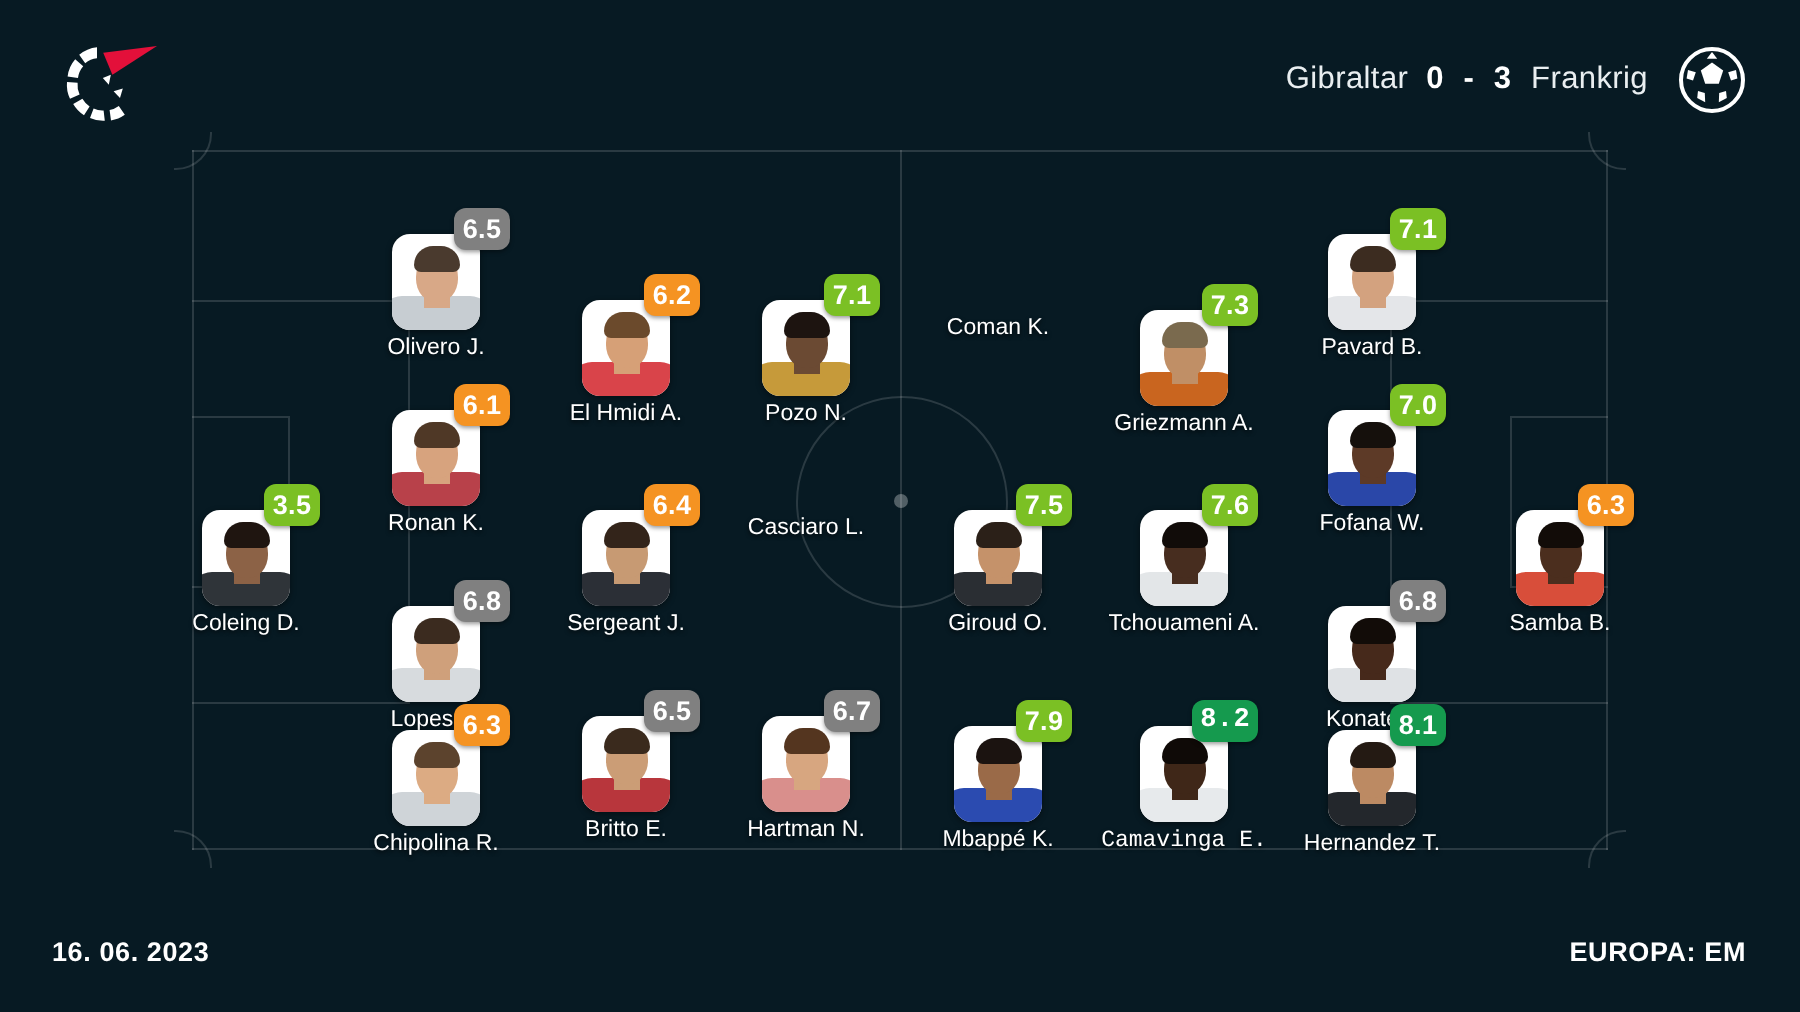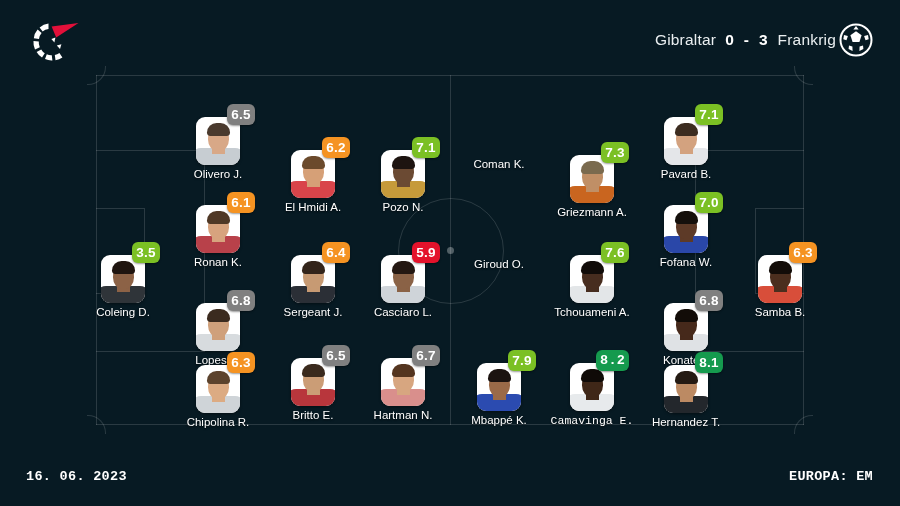--- a/index.html
+++ b/index.html
@@ -15,21 +15,21 @@
 
   
   .header{
     position:absolute;left:0;top:0;width:900px;height:80px;
   }
   .logo{
     position:absolute;left:26px;top:18px;width:58px;height:46px;
   }
   .score-wrap{
     position:absolute;right:26px;top:0;height:80px;
-    display:flex;align-items:center;gap:2px;
+    display:flex;align-items:center;gap:14px;
   }
   .score-text{
     color:#ffffff;font-size:15.5px;letter-spacing:.2px;
     display:flex;align-items:center;gap:9px;white-space:nowrap;
   }
   .score-text .team{font-weight:400;color:#e9eef0;}
   .score-text .goals{font-weight:700;color:#ffffff;letter-spacing:1px;}
   .ballicon{width:36px;height:36px;flex:0 0 36px;}
 
   
@@ -98,21 +98,21 @@
     color:#ffffff;font-size:13.5px;font-weight:700;
     padding:0 4px;box-sizing:border-box;letter-spacing:.2px;
     box-shadow:0 1px 2px rgba(0,0,0,.4);
   }
   .pname{
     margin-top:3px;color:#ffffff;font-size:11.5px;white-space:nowrap;
     text-shadow:0 1px 2px rgba(0,0,0,.75);
   }
 
   
-  .footer{position:absolute;left:0;bottom:0;width:899px;height:61px;font-family:Liberation Mono, monospace;}
+  .footer{position:absolute;left:0;bottom:0;width:899px;height:61px;}
   .footer .date{
     position:absolute;left:26px;top:50%;transform:translateY(-50%);
     color:#ffffff;font-size:13.5px;font-weight:700;letter-spacing:.3px;
   }
   .footer .comp{
     position:absolute;right:26px;top:50%;transform:translateY(-50%);
     color:#ffffff;font-size:13.5px;font-weight:700;letter-spacing:.3px;
   }
 </style>
 </head>
@@ -273,34 +273,34 @@
                 <div class="neck" style="background: rgb(199, 154, 115);"></div>
                 <div class="head" style="background: rgb(199, 154, 115);"></div>
                 <div class="hair" style="background: rgb(51, 36, 26);"></div>
               </div>
             </div>
             <div class="rating" style="background: rgb(245, 147, 34);">6.4</div>
           </div>
           <div class="pname">Sergeant J.</div>
         </div>
         <div class="player" style="left: 307px; top: 180px;">
-          <div class="avatar-wrap">
-            <div class="avatar">
-              <div class="face">
-                <div class="shirt" style="background: rgb(207, 212, 217);"></div>
-                <div class="neck" style="background: rgb(138, 98, 70);"></div>
-                <div class="head" style="background: rgb(138, 98, 70);"></div>
-                <div class="hair" style="background: rgb(36, 24, 18);"></div>
-              </div>
-            </div>
-            <div class="rating" style="background: rgb(228, 18, 43);">5.9</div>
-          </div>
           <div class="pname">Casciaro L.</div>
         </div>
         <div class="player" style="left: 403px; top: 180px;">
+          <div class="avatar-wrap">
+            <div class="avatar">
+              <div class="face">
+                <div class="shirt" style="background: rgb(42, 46, 51);"></div>
+                <div class="neck" style="background: rgb(197, 146, 106);"></div>
+                <div class="head" style="background: rgb(197, 146, 106);"></div>
+                <div class="hair" style="background: rgb(43, 32, 24);"></div>
+              </div>
+            </div>
+            <div class="rating" style="background: rgb(123, 192, 36);">7.5</div>
+          </div>
           <div class="pname">Giroud O.</div>
         </div>
         <div class="player" style="left: 496px; top: 180px;">
           <div class="avatar-wrap">
             <div class="avatar">
               <div class="face">
                 <div class="shirt" style="background: rgb(227, 230, 232);"></div>
                 <div class="neck" style="background: rgb(71, 45, 31);"></div>
                 <div class="head" style="background: rgb(71, 45, 31);"></div>
                 <div class="hair" style="background: rgb(17, 12, 9);"></div>

